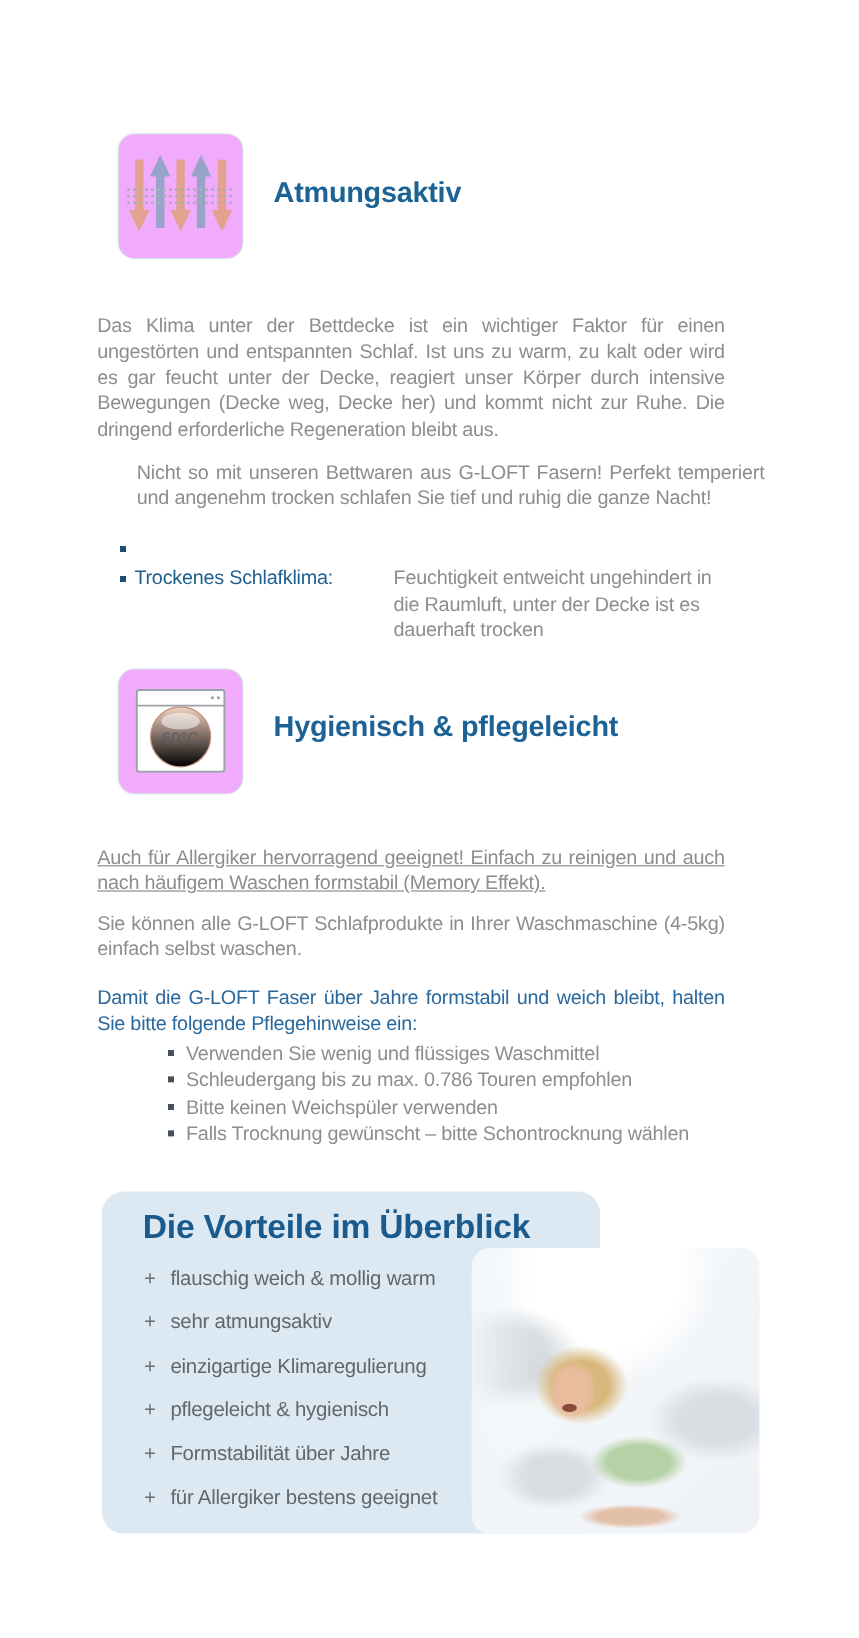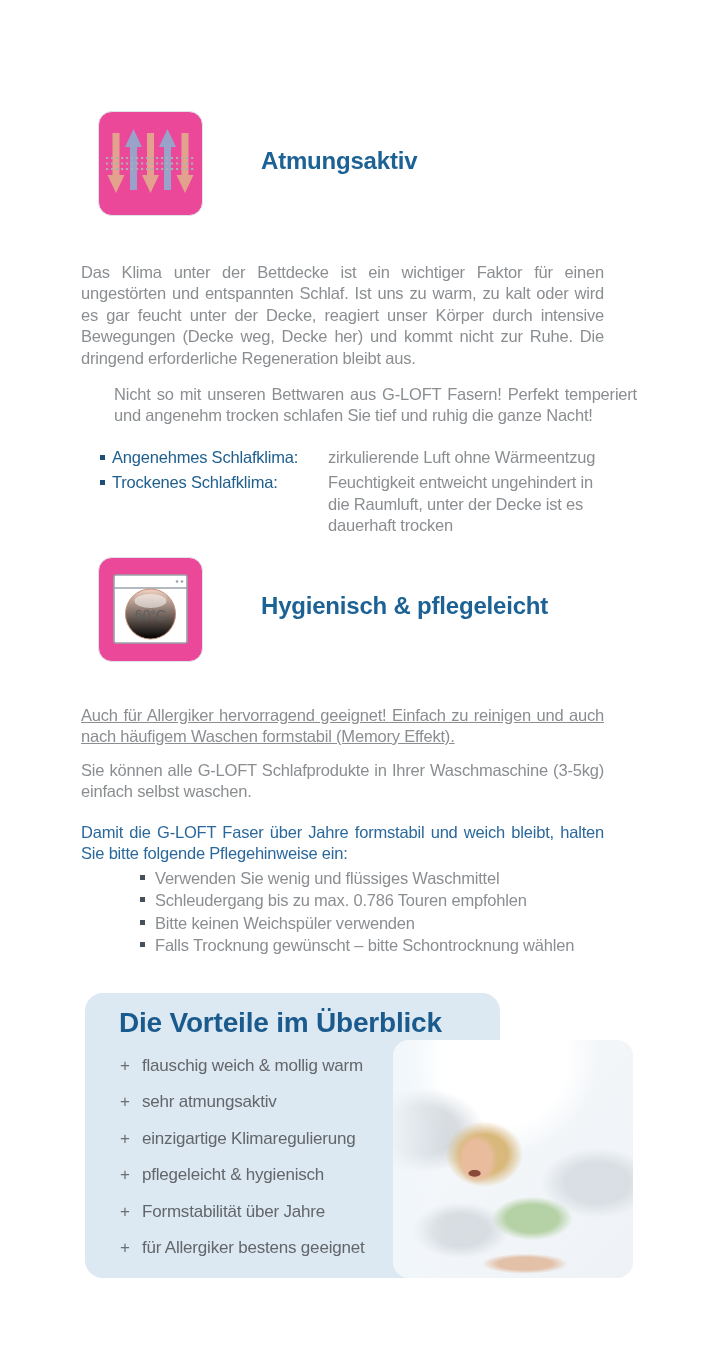--- a/index.html
+++ b/index.html
@@ -3,29 +3,29 @@
 <meta charset="utf-8">
 <style>
   html,body{margin:0;padding:0;}
   body{
     width:716px;height:1365px;position:relative;background:#ffffff;
     font-family:"Liberation Sans",sans-serif;overflow:hidden;
   }
 
   
   .icon-card{
-    position:absolute;width:105px;height:105px;background:#ec4899;
+    position:absolute;width:105px;height:105px;background:#f0abfc;
     border:1px solid #dde4ea;border-radius:14px;box-sizing:border-box;
     display:flex;align-items:center;justify-content:center;
   }
 
   
   .sec-heading{
     position:absolute;left:228px;color:#1d6295;font-size:24px;font-weight:bold;
-    letter-spacing:-0.2px;white-space:nowrap;margin-left:33px;
+    letter-spacing:-0.2px;white-space:nowrap;
   }
 
   
   .para{
     position:absolute;left:81px;width:523px;color:#8b8e91;
     font-size:16.5px;line-height:21.5px;letter-spacing:-0.2px;text-align:justify;
   }
   .para.blue{color:#2a689c;}
 
   
@@ -104,22 +104,20 @@
   </span>
 </div>
 <div class="sec-heading" style="top:147px;">Atmungsaktiv</div>
 
 <p class="para" style="top:245px;">Das Klima unter der Bettdecke ist ein wichtiger Faktor für einen ungestörten und entspannten Schlaf. Ist uns zu warm, zu kalt oder wird es gar feucht unter der Decke, reagiert unser Körper durch intensive Bewegungen (Decke weg, Decke her) und kommt nicht zur Ruhe. Die dringend erforderliche Regeneration bleibt aus.</p>
 <p class="para" style="top:367px;margin-left:33px;">Nicht so mit unseren Bettwaren aus G-LOFT Fasern! Perfekt temperiert und angenehm trocken schlafen Sie tief und ruhig die ganze Nacht!</p>
 
 <div class="clim-list">
   <div class="clim-item">
     <span class="clim-bullet"></span>
-    <span class="clim-label">Angenehmes Schlafklima:</span>
-    <span class="clim-value">zirkulierende Luft ohne Wärmeentzug</span>
   </div>
   <div class="clim-item">
     <span class="clim-bullet"></span>
     <span class="clim-label">Trockenes Schlafklima:</span>
     <span class="clim-value">Feuchtigkeit entweicht ungehindert in die Raumluft, unter der Decke ist es dauerhaft trocken</span>
   </div>
 </div>
 
 <div class="icon-card" style="left:98px;top:557px;">
   <span>
@@ -137,21 +135,21 @@
       <circle cx="84" cy="26.5" r="1.3" fill="#9aa2a8"></circle>
       <circle cx="52.5" cy="59" r="25" fill="url(#doorGrad)" stroke="#c2907a" stroke-width="1"></circle>
       <ellipse cx="52.5" cy="46" rx="16" ry="7" fill="rgba(255,255,255,0.5)"></ellipse>
       <text x="52.5" y="65" text-anchor="middle" font-size="14" fill="#5a5e62">60°C</text>
     </svg>
   </span>
 </div>
 <div class="sec-heading" style="top:592px;">Hygienisch &amp; pflegeleicht</div>
 
 <p class="para" style="top:688px;text-decoration:underline;">Auch für Allergiker hervorragend geeignet! Einfach zu reinigen und auch nach häufigem Waschen formstabil (Memory Effekt).</p>
-<p class="para" style="top:743px;">Sie können alle G-LOFT Schlafprodukte in Ihrer Waschmaschine (3-5kg) einfach selbst waschen.</p>
+<p class="para" style="top:743px;">Sie können alle G-LOFT Schlafprodukte in Ihrer Waschmaschine (4-5kg) einfach selbst waschen.</p>
 <p class="para blue" style="top:805px;">Damit die G-LOFT Faser über Jahre formstabil und weich bleibt, halten Sie bitte folgende Pflegehinweise ein:</p>
 
 <ul class="care-list">
   <li>Verwenden Sie wenig und flüssiges Waschmittel</li>
   <li>Schleudergang bis zu max. 0.786 Touren empfohlen</li>
   <li>Bitte keinen Weichspüler verwenden</li>
   <li>Falls Trocknung gewünscht – bitte Schontrocknung wählen</li>
 </ul>
 
 <div class="benefits">

